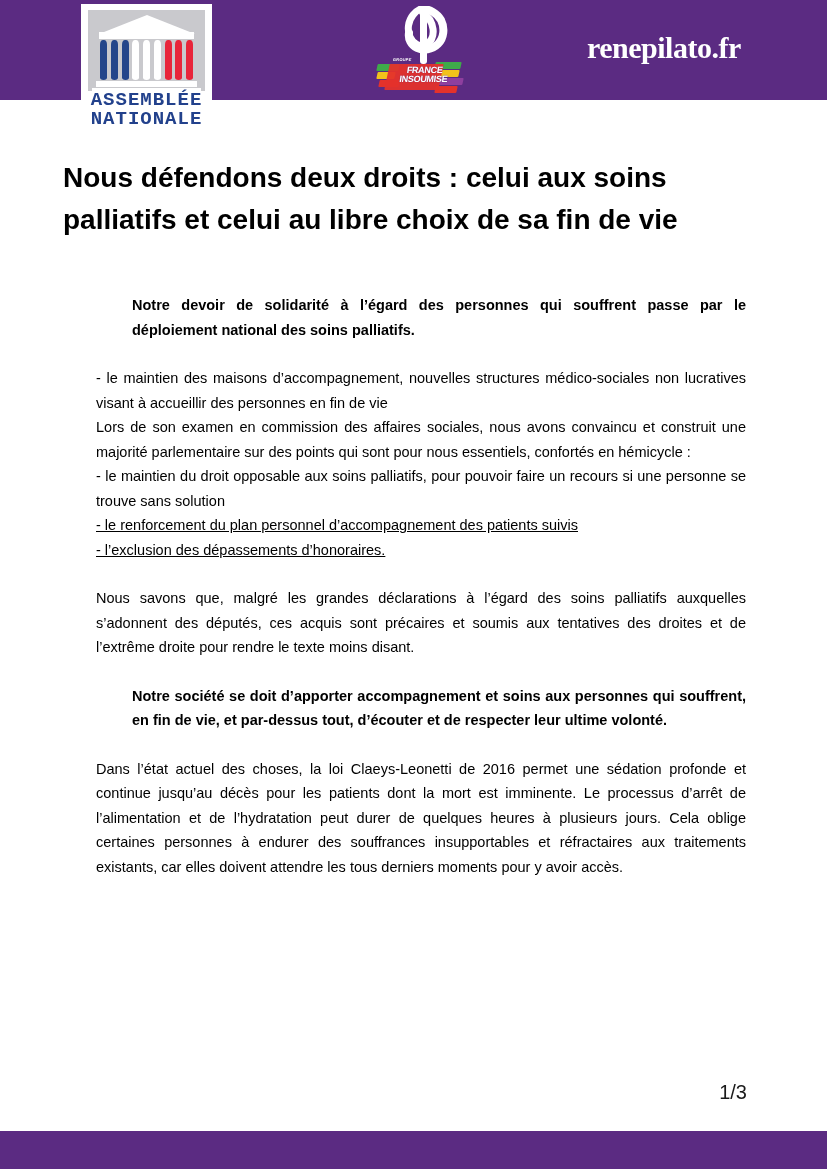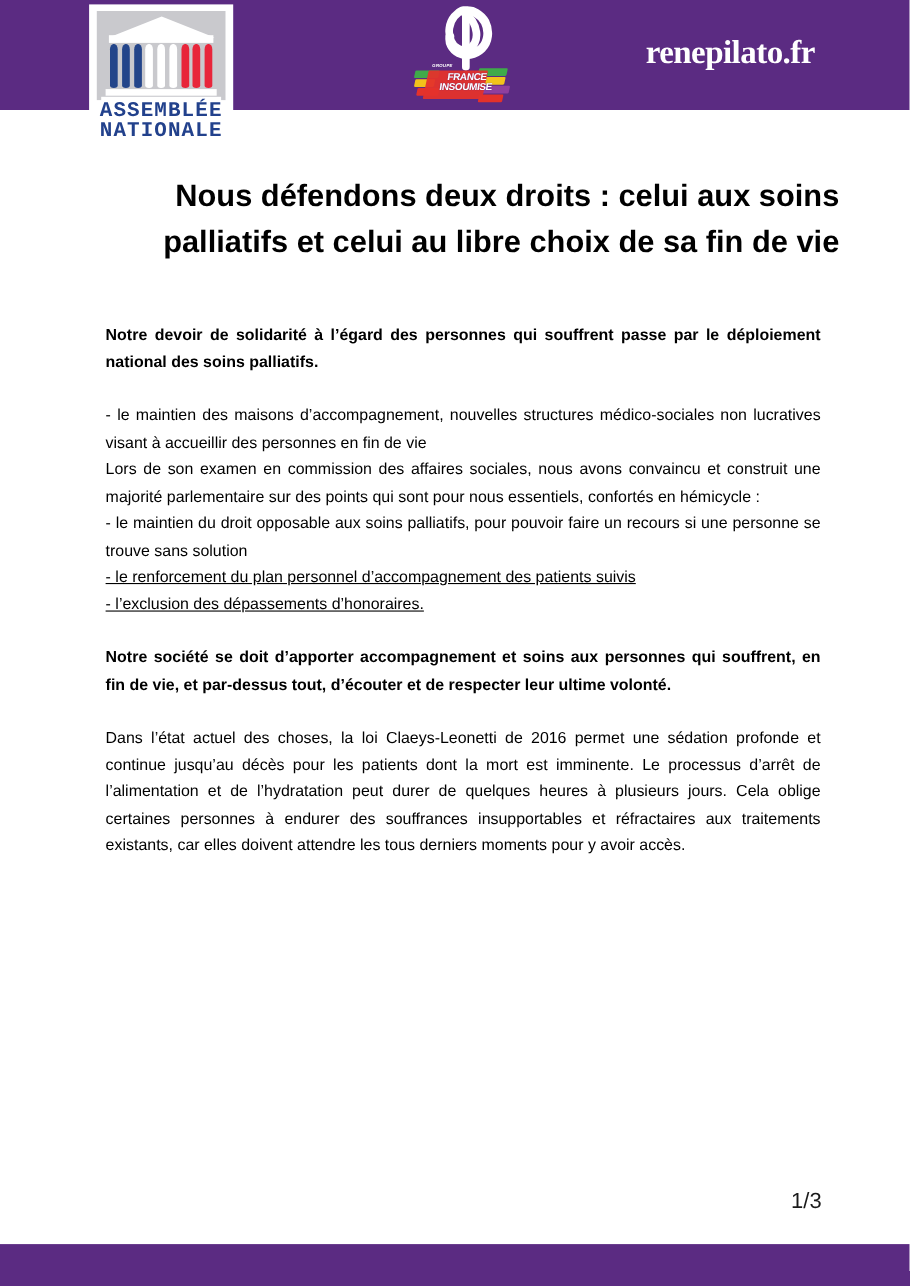--- a/index.html
+++ b/index.html
@@ -143,21 +143,21 @@
     font-weight: bold;
     font-size: 30px;
     letter-spacing: -0.5px;
   }
 
   
   #doc-title {
     position: absolute;
     left: 63px; top: 157px;
     width: 700px;
-    text-align: right;
+    text-align: left;
     font-family: "Liberation Sans", sans-serif;
     font-weight: bold;
     font-size: 28px;
     line-height: 42px;
     color: #000000;
   }
 
   
   #doc-body {
     position: absolute;
@@ -167,20 +167,21 @@
     font-size: 14.5px;
     line-height: 24.5px;
     color: #000000;
     text-align: justify;
   }
   #doc-body p {
     margin: 0 0 24px 0;
   }
   #doc-body p.bold {
     font-weight: bold;
+    margin-left: 36px;
   }
   #doc-body p.tight {
     margin-bottom: 0;
   }
   #doc-body .noj {
     text-align: left;
     text-decoration: underline;
   }
 
   
@@ -258,18 +259,19 @@
   <div>palliatifs et celui au libre choix de sa fin de vie</div>
 </div>
 
 <div id="doc-body">
   <p class="bold">Notre devoir de solidarité à l’égard des personnes qui souffrent passe par le déploiement national des soins palliatifs.</p>
   <p class="tight">- le maintien des maisons d’accompagnement, nouvelles structures médico-sociales non lucratives visant à accueillir des personnes en fin de vie</p>
   <p class="tight">Lors de son examen en commission des affaires sociales, nous avons convaincu et construit une majorité parlementaire sur des points qui sont pour nous essentiels, confortés en hémicycle :</p>
   <p class="tight">- le maintien du droit opposable aux soins palliatifs, pour pouvoir faire un recours si une personne se trouve sans solution</p>
   <p class="tight noj">- le renforcement du plan personnel d’accompagnement des patients suivis</p>
   <p class="noj">- l’exclusion des dépassements d’honoraires.</p>
+  <p>Nous savons que, malgré les grandes déclarations à l’égard des soins palliatifs auxquelles s’adonnent des députés, ces acquis sont précaires et soumis aux tentatives des droites et de l’extrême droite pour rendre le texte moins disant.</p>
   <p class="bold">Notre société se doit d’apporter accompagnement et soins aux personnes qui souffrent, en fin de vie, et par-dessus tout, d’écouter et de respecter leur ultime volonté.</p>
   <p>Dans l’état actuel des choses, la loi Claeys-Leonetti de 2016 permet une sédation profonde et continue jusqu’au décès pour les patients dont la mort est imminente. Le processus d’arrêt de l’alimentation et de l’hydratation peut durer de quelques heures à plusieurs jours. Cela oblige certaines personnes à endurer des souffrances insupportables et réfractaires aux traitements existants, car elles doivent attendre les tous derniers moments pour y avoir accès.</p>
 </div>
 
 <div id="page-number">1/3</div>
 <div id="footer-bar"></div>
 
 </body></html>

